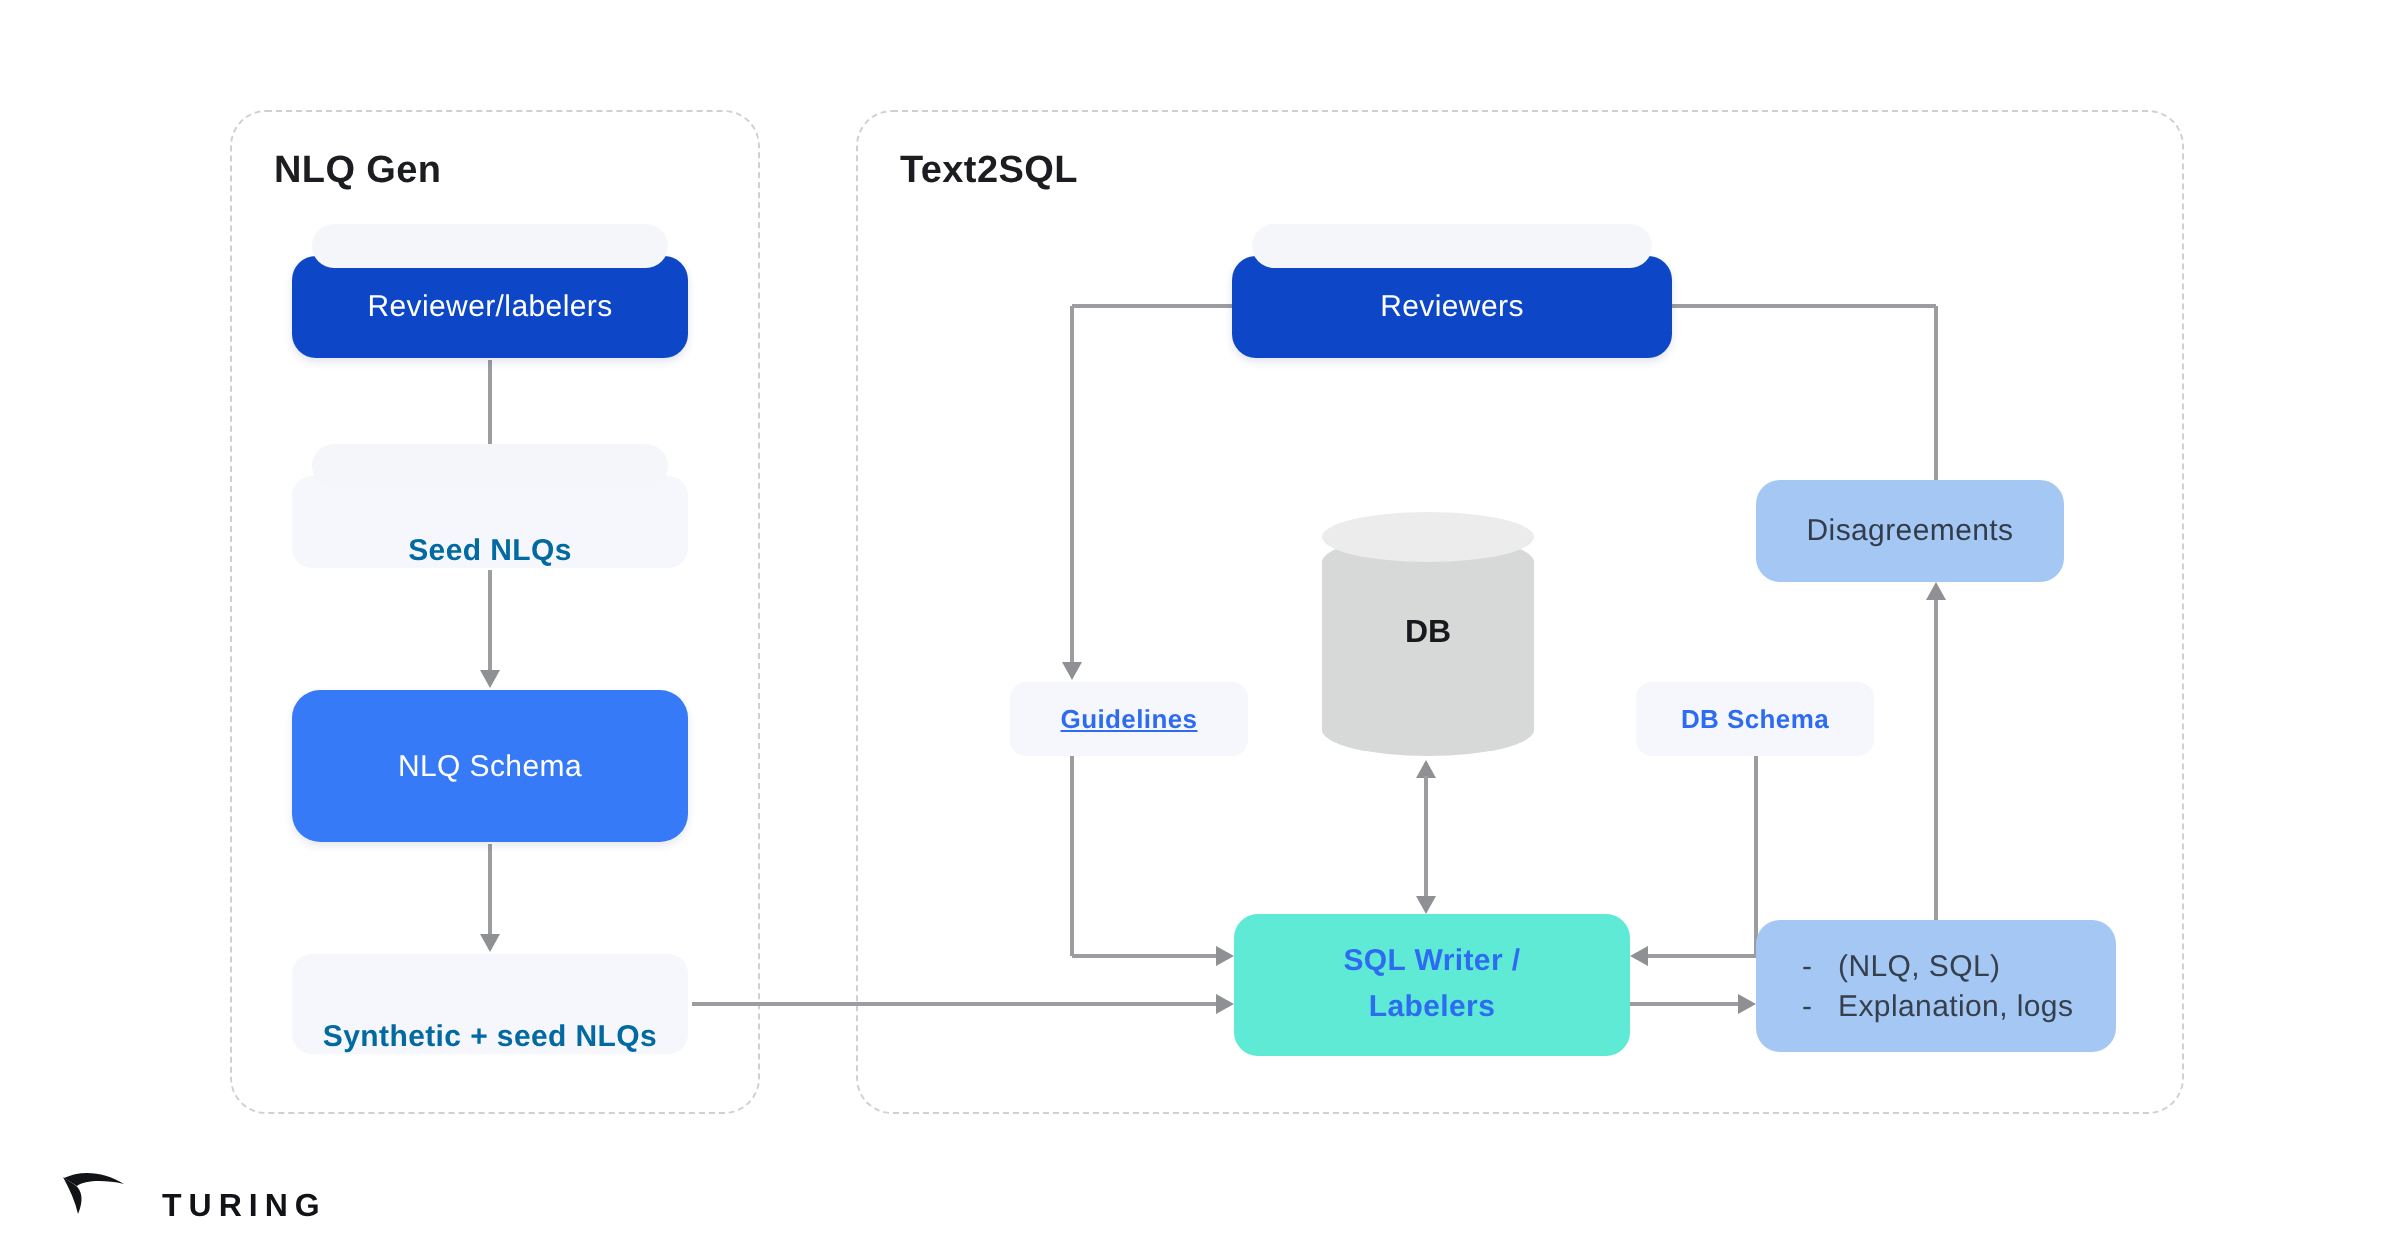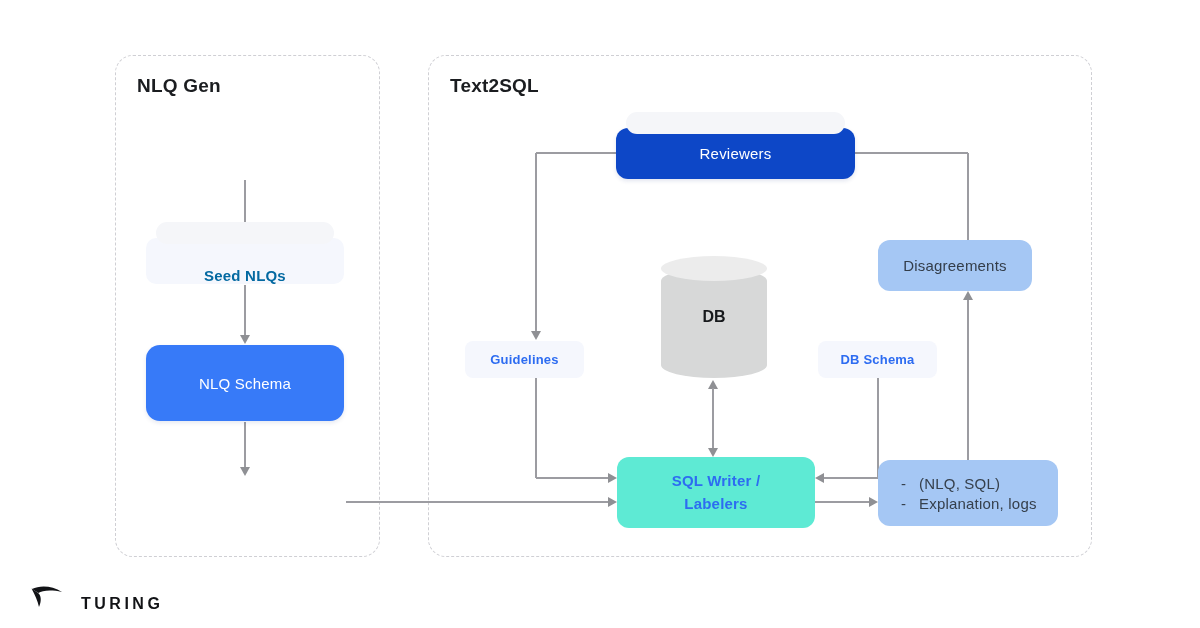--- a/index.html
+++ b/index.html
@@ -38,22 +38,22 @@
     background:#a5c7f4;color:#333d49;border-radius:12px;font-size:15px;font-weight:500;letter-spacing:.2px;
   }
   .halo::before{
     content:"";position:absolute;left:10px;right:10px;top:-16px;height:22px;
     background:#f5f6f9;border-radius:12px;z-index:-1;
   }
   #node-reviewer-labelers{left:146px;top:128px;width:198px;height:51px;}
   #node-seed-nlqs{left:146px;top:238px;width:198px;height:46px;}
   #node-nlq-writer{left:146px;top:345px;width:198px;height:76px;}
   #node-synthetic-seed-nlqs{left:146px;top:477px;width:198px;height:50px;}
-  #node-reviewers{left:616px;top:128px;width:239px;height:51px;}
-  #node-guidelines{left:465px;top:341px;width:119px;height:37px;}
+  #node-reviewers{left:616px;top:128px;width:220px;height:51px;}
+  #node-guidelines{left:505px;top:341px;width:119px;height:37px;text-decoration:underline;}
   #node-db-schema{left:818px;top:341px;width:119px;height:37px;}
   #node-sql-writer{left:617px;top:457px;width:198px;height:71px;}
   #node-disagreements{left:878px;top:240px;width:154px;height:51px;}
   #node-outputs{left:878px;top:460px;width:180px;height:66px;justify-content:flex-start;}
   #node-outputs .bullets{display:flex;flex-direction:column;gap:3px;padding-left:23px;text-align:left;
     font-size:15px;color:#36404c;font-weight:500;letter-spacing:.2px;}
   #node-outputs .bullet-row{display:flex;}
   #node-outputs .bullet{width:18px;}
   
   #node-db{left:661px;top:256px;width:90px;height:122px;position:absolute;z-index:2;padding-left:16px;}
@@ -78,25 +78,31 @@
 
 <div id="canvas">
 
   <div class="panel" id="panel-nlq-gen">
     <div class="panel-title">NLQ Gen</div>
   </div>
   <div class="panel" id="panel-text2sql">
     <div class="panel-title">Text2SQL</div>
   </div>
 
+  <div class="node pill-dark halo" id="node-reviewer-labelers">
+    <span>Reviewer/labelers</span>
+  </div>
   <div class="node pill-pale halo" id="node-seed-nlqs">
     <span>Seed NLQs</span>
   </div>
   <div class="node pill-bright" id="node-nlq-writer">
     <span>NLQ Schema</span>
+  </div>
+  <div class="node pill-pale" id="node-synthetic-seed-nlqs">
+    <span>Synthetic + seed NLQs</span>
   </div>
 
   <div class="node pill-dark halo" id="node-reviewers">
     <span>Reviewers</span>
   </div>
   <div class="node pill-pale-sm" id="node-guidelines">
     <span>Guidelines</span>
   </div>
   <div id="node-db">
     <div class="db-body"></div>

